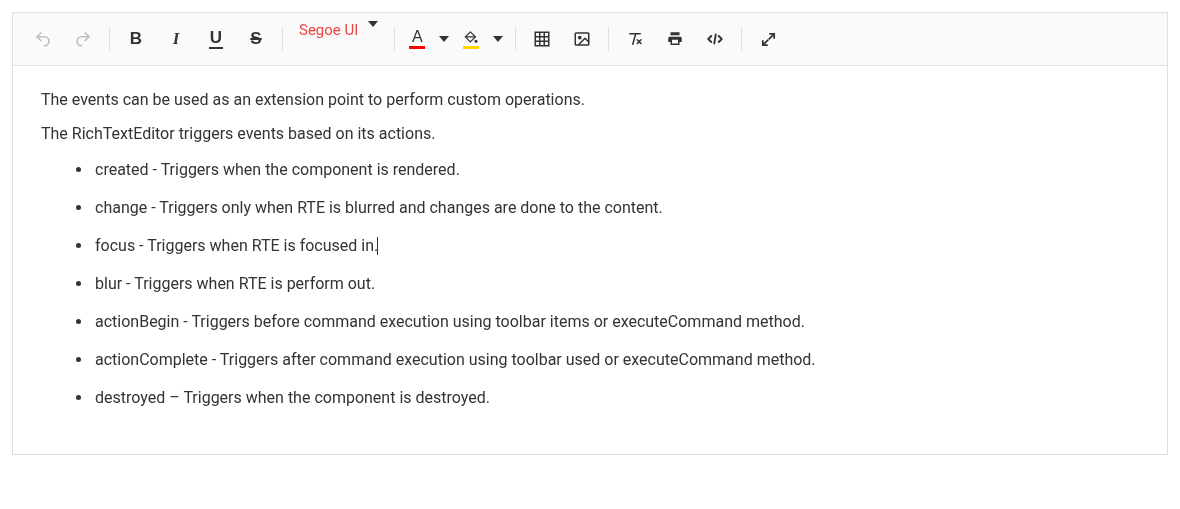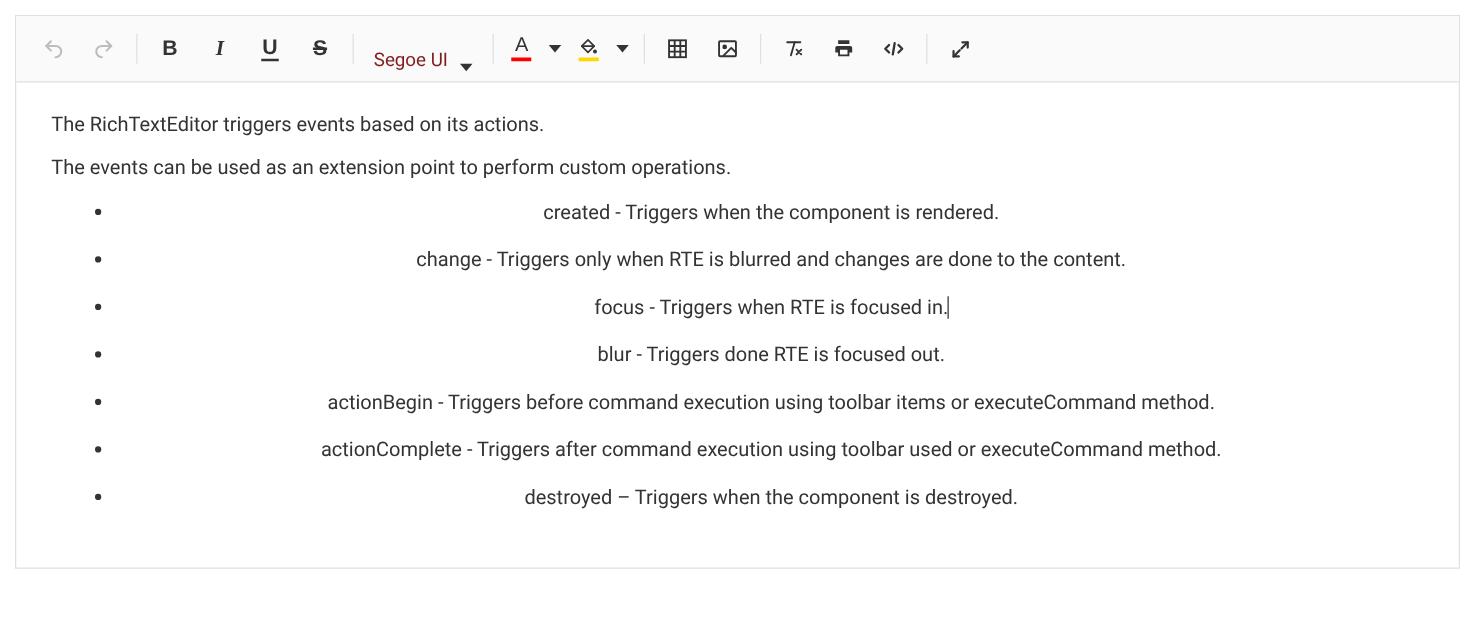--- a/index.html
+++ b/index.html
@@ -33,26 +33,26 @@
   }
   .tb-btn.disabled { color: #bdbdbd; cursor: default; }
   .tb-sep {
     width: 1px;
     height: 24px;
     background: #e0e0e0;
     margin: 0 6px;
   }
   .tb-dropdown {
     display: flex;
-    align-items: flex-end;
+    align-items: flex-start;
     padding: 0 10px;
     height: 36px;
     cursor: pointer;
     font-size: 15px;
-    color: #7f1d1d;
+    color: #ef4444;
     gap: 10px;
     border-radius: 2px;
   }
   .caret {
     width: 0; height: 0;
     border-left: 5px solid transparent;
     border-right: 5px solid transparent;
     border-top: 6px solid #333;
   }
   .split-btn {
@@ -96,21 +96,21 @@
   .strike-txt { font-weight: 900; font-size: 17px; font-family: Arial; text-decoration: line-through; text-decoration-thickness: 2px; }
   .content-area {
     padding: 22px 28px 30px 28px;
     font-size: 16px;
     color: #333;
     line-height: 1.5;
     cursor: text;
   }
   .content-area p { margin-bottom: 10px; }
   .content-area ul { margin-top: 12px; padding-left: 52px; }
-  .content-area li { margin-bottom: 14px; padding-left: 2px; text-align: center; }
+  .content-area li { margin-bottom: 14px; padding-left: 2px; }
   .content-area li::marker { color: #333; }
   .cursor-caret {
     display: inline-block;
     width: 1px;
     height: 18px;
     background: #333;
     vertical-align: text-bottom;
     margin-left: -1px;
   }
   svg { display: block; }
@@ -254,25 +254,25 @@
             <path d="M10 20H4v-6"></path>
             <path d="M20 4l-7 7"></path>
             <path d="M4 20l7-7"></path>
           </svg>
       </span>
     </div>
 
   </div>
 
   <div class="content-area" contenteditable="false" style="">
+    <p>The events can be used as an extension point to perform custom operations.</p>
     <p>The RichTextEditor triggers events based on its actions.</p>
-    <p>The events can be used as an extension point to perform custom operations.</p>
     <ul id="event-list">
         <li>created - Triggers when the component is rendered.</li>
         <li>change - Triggers only when RTE is blurred and changes are done to the content.</li>
         <li>focus - Triggers when RTE is focused in.<span class="cursor-caret"></span></li>
-        <li>blur - Triggers done RTE is focused out.</li>
+        <li>blur - Triggers when RTE is perform out.</li>
         <li>actionBegin - Triggers before command execution using toolbar items or executeCommand method.</li>
         <li>actionComplete - Triggers after command execution using toolbar used or executeCommand method.</li>
         <li>destroyed – Triggers when the component is destroyed.</li>
       </ul>
   </div>
 </div>
 
 </body></html>

